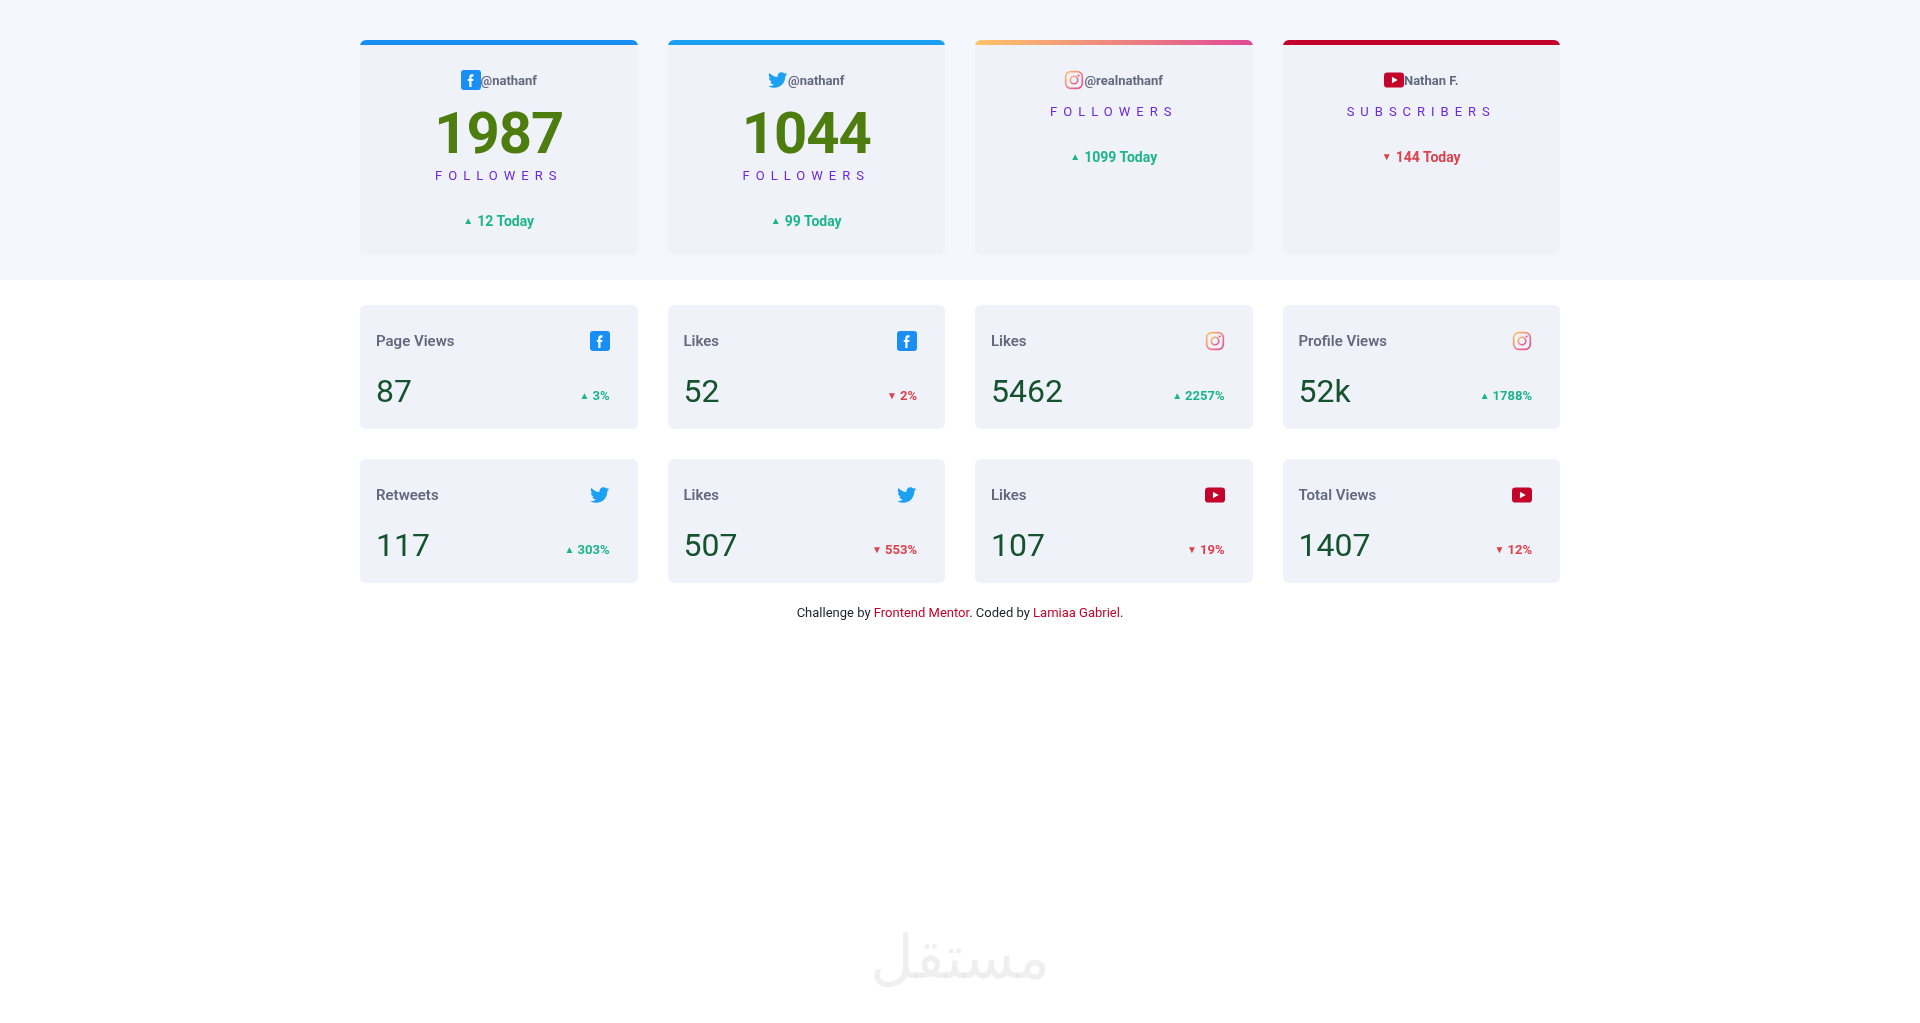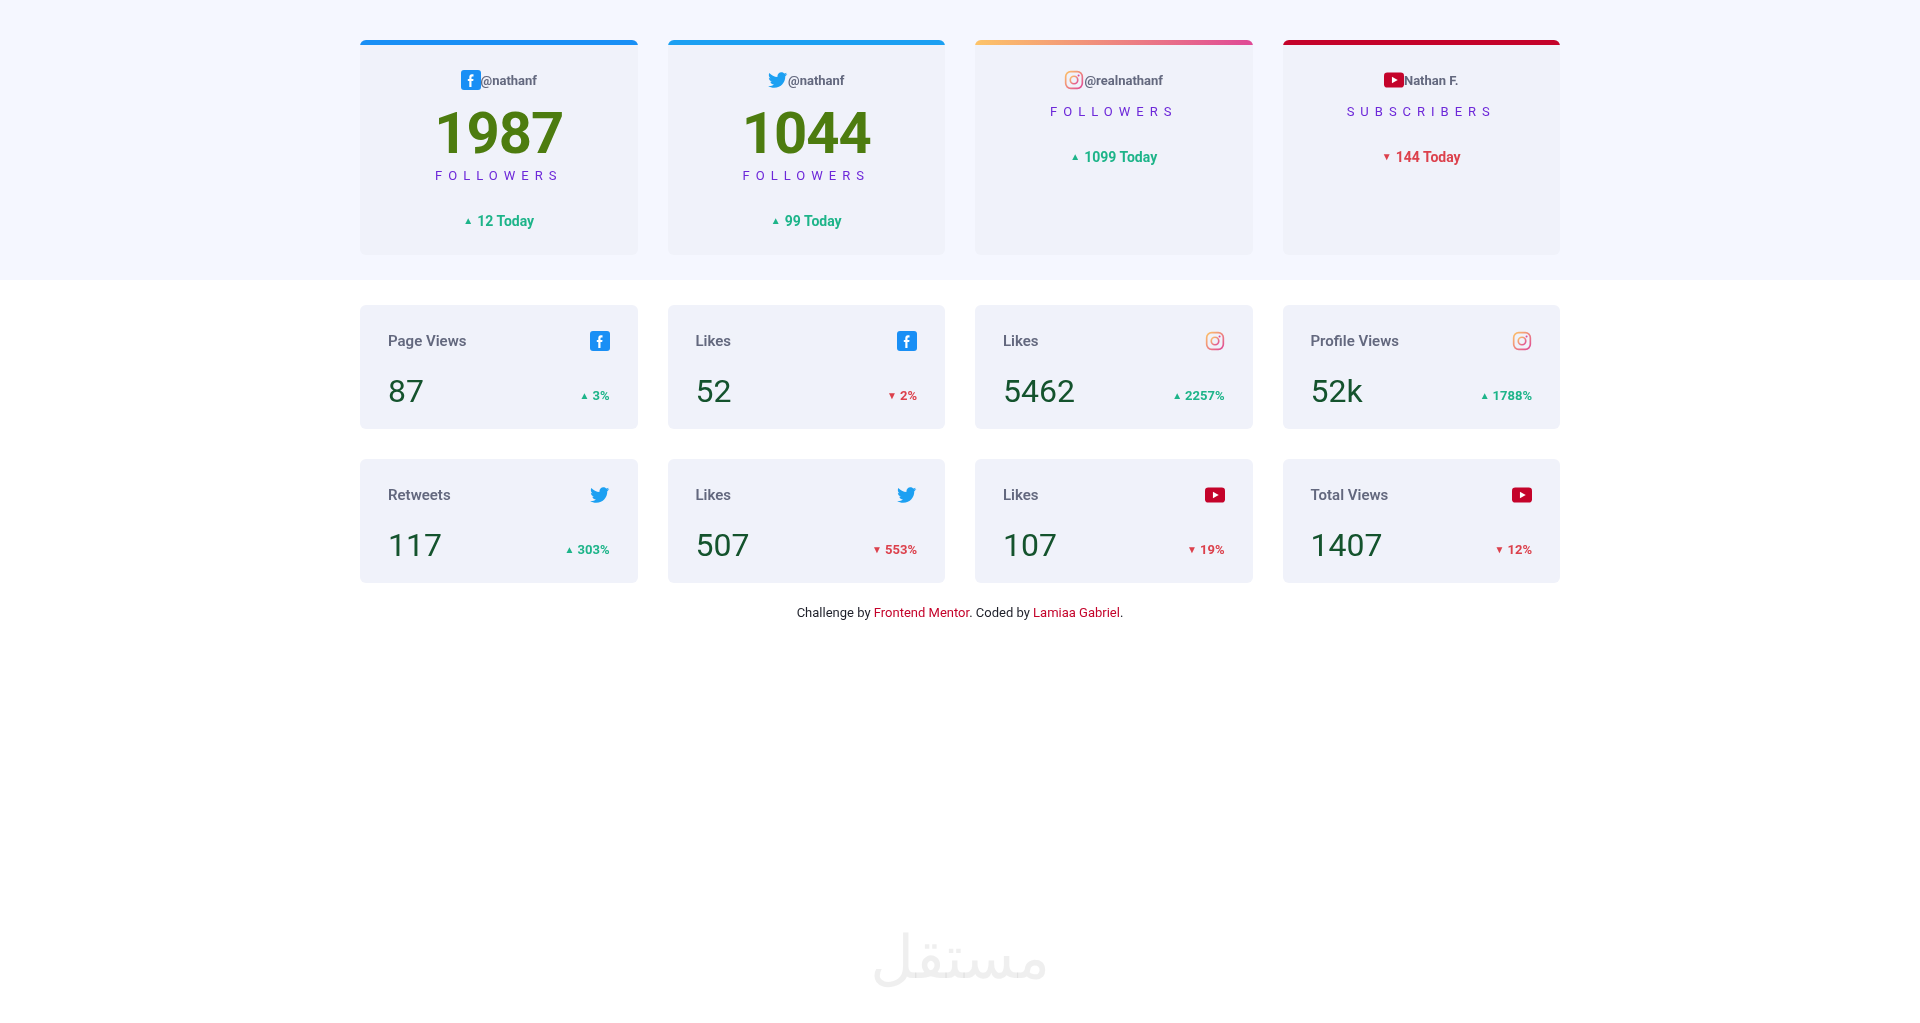--- a/index.html
+++ b/index.html
@@ -142,21 +142,21 @@
   margin-bottom: 26px;
 }
 .small-cards {
   display: grid;
   grid-template-columns: repeat(4, 1fr);
   gap: 30px 30px;
 }
 .small-card {
   background: #f0f2fa;
   border-radius: 6px;
-  padding: 26px 28px 22px 28px;
+  padding: 26px 28px 22px 16px;
 }
 .sc-top {
   display: flex;
   justify-content: space-between;
   align-items: center;
   margin-bottom: 24px;
 }
 .sc-label {
   font-size: 15px;
   font-weight: 600;

